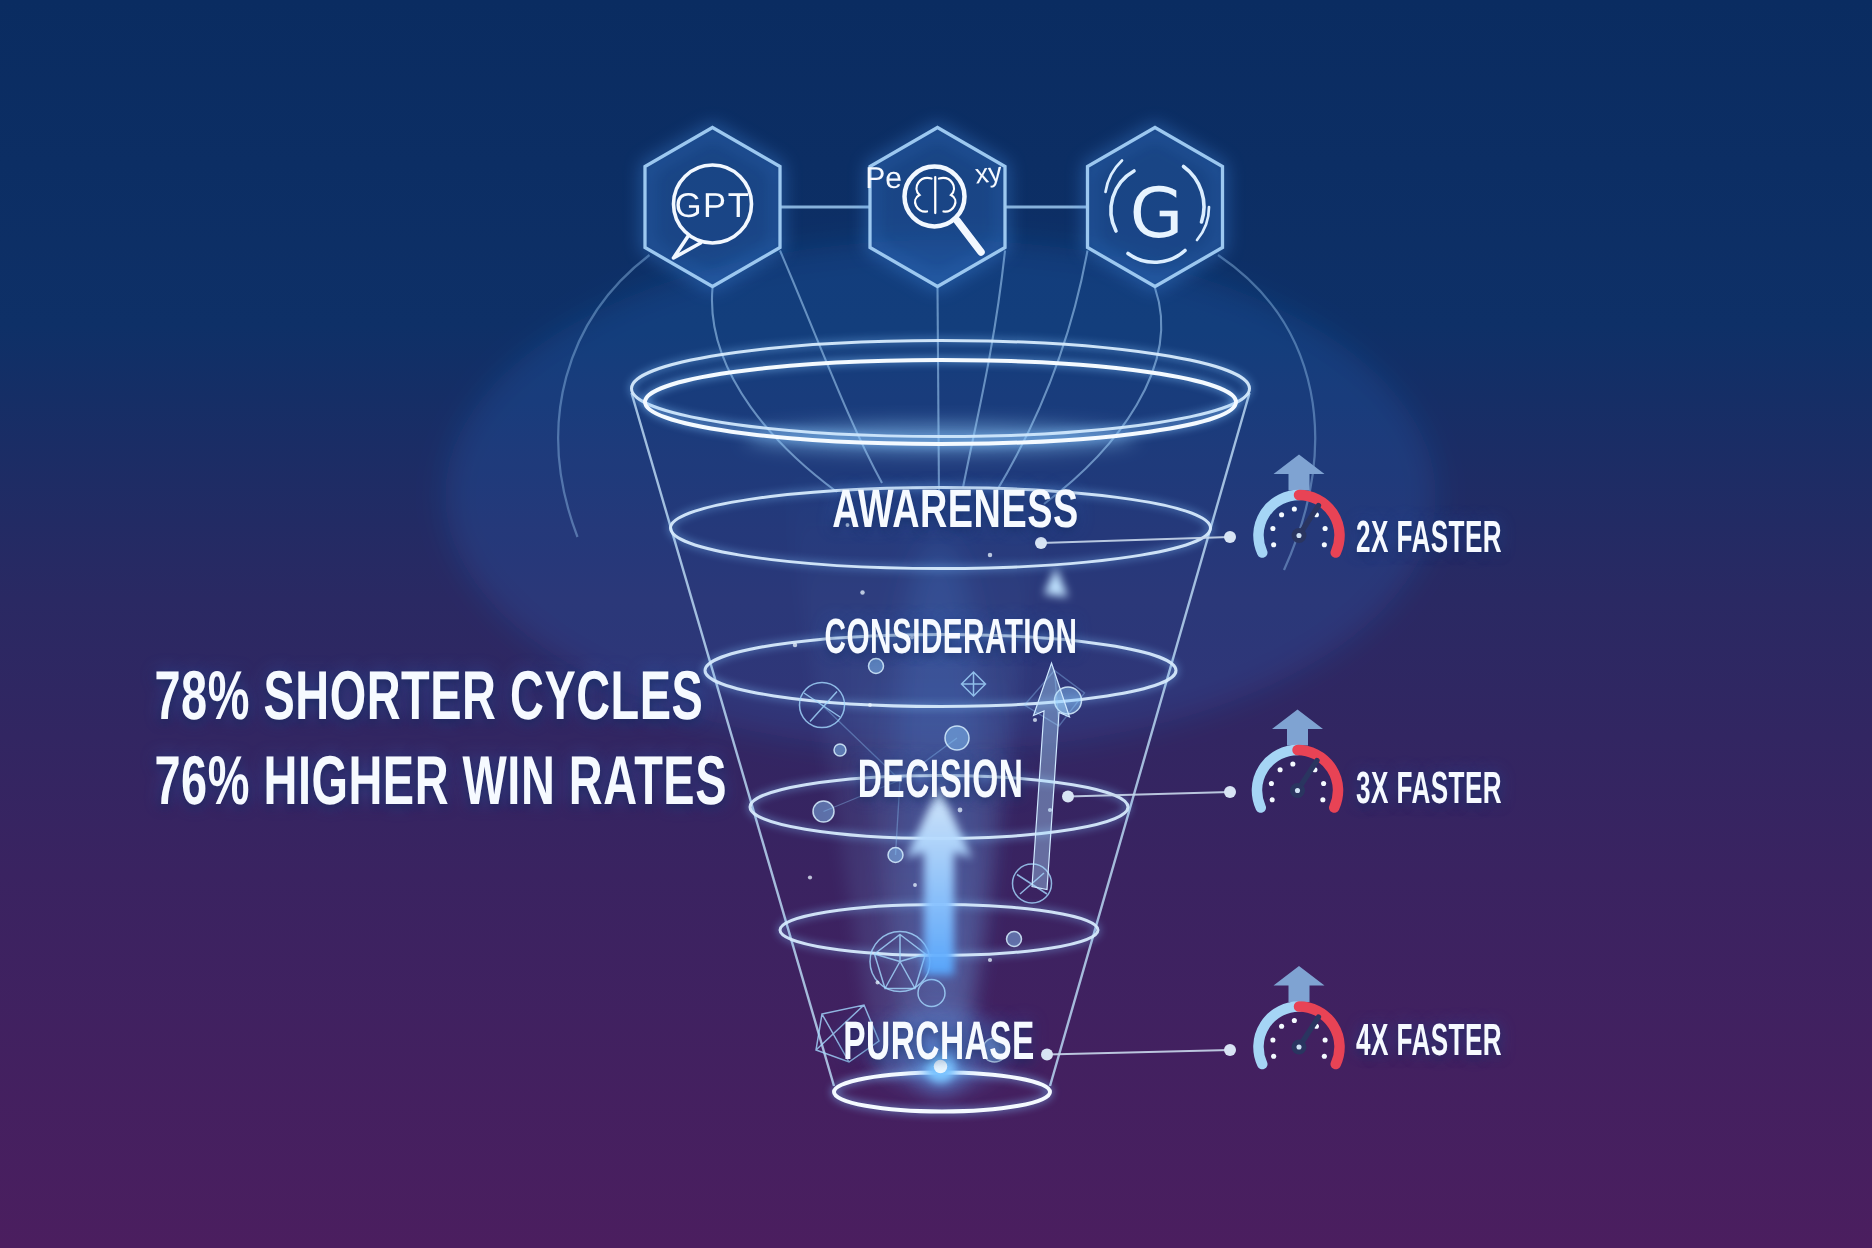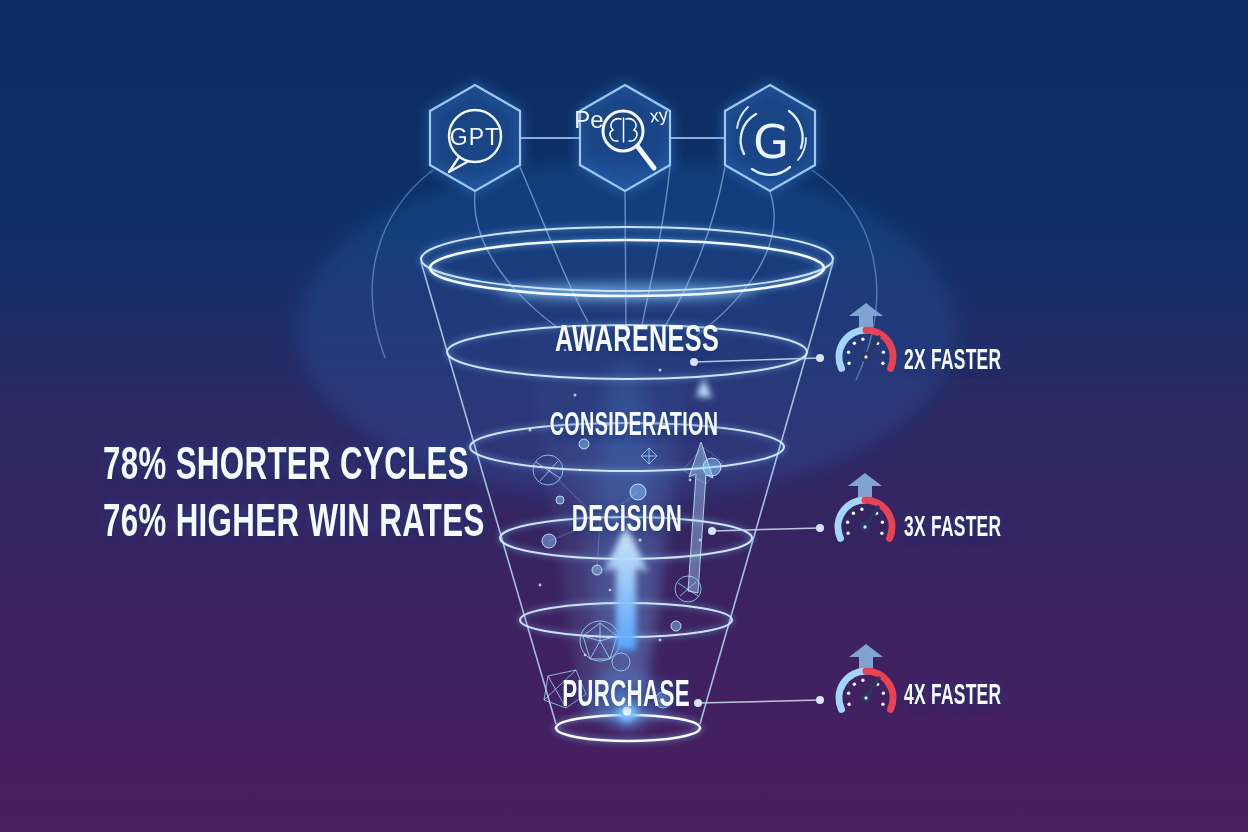--- a/index.html
+++ b/index.html
@@ -222,17 +222,17 @@
   <div class="txt ctr" style="left:637px;top:339px;font-size:36px;transform:translate(-50%,-50%) scaleX(.7);letter-spacing:.5px;">AWARENESS</div>
   <div class="txt ctr" style="left:634px;top:424px;font-size:33px;transform:translate(-50%,-50%) scaleX(.6);letter-spacing:.5px;">CONSIDERATION</div>
   <div class="txt ctr" style="left:627px;top:519px;font-size:36px;transform:translate(-50%,-50%) scaleX(.62);letter-spacing:.5px;">DECISION</div>
   <div class="txt ctr" style="left:626px;top:694px;font-size:36px;transform:translate(-50%,-50%) scaleX(.62);letter-spacing:.5px;">PURCHASE</div>
 
   <div class="txt lft" style="left:904px;top:359px;font-size:30px;transform:translateY(-50%) scaleX(.58);letter-spacing:.5px;">2X FASTER</div>
   <div class="txt lft" style="left:904px;top:526px;font-size:30px;transform:translateY(-50%) scaleX(.58);letter-spacing:.5px;">3X FASTER</div>
   <div class="txt lft" style="left:904px;top:694px;font-size:30px;transform:translateY(-50%) scaleX(.58);letter-spacing:.5px;">4X FASTER</div>
 
   <div class="txt ctr" style="left:475px;top:137px;font-size:23px;font-weight:400;letter-spacing:1px;transform:translate(-50%,-50%);text-shadow:none;">GPT</div>
-  <div class="txt ctr" style="left:589px;top:120px;font-size:24px;font-weight:500;transform:translate(-50%,-50%);text-shadow:none;">Pe</div>
+  <div class="txt ctr" style="left:589px;top:120px;font-size:20px;font-weight:500;transform:translate(-50%,-50%);text-shadow:none;">Pe</div>
   <div class="txt ctr" style="left:659px;top:116px;font-size:18px;font-weight:500;transform:translate(-50%,-50%) rotate(-6deg);text-shadow:none;">xy</div>
   <div class="txt ctr" style="left:771px;top:142px;font-size:46px;font-weight:400;font-family:'DejaVu Sans',sans-serif;color:#e8f4ff;transform:translate(-50%,-50%);text-shadow:none;">G</div>
 
 </div>
 
 </body></html>

